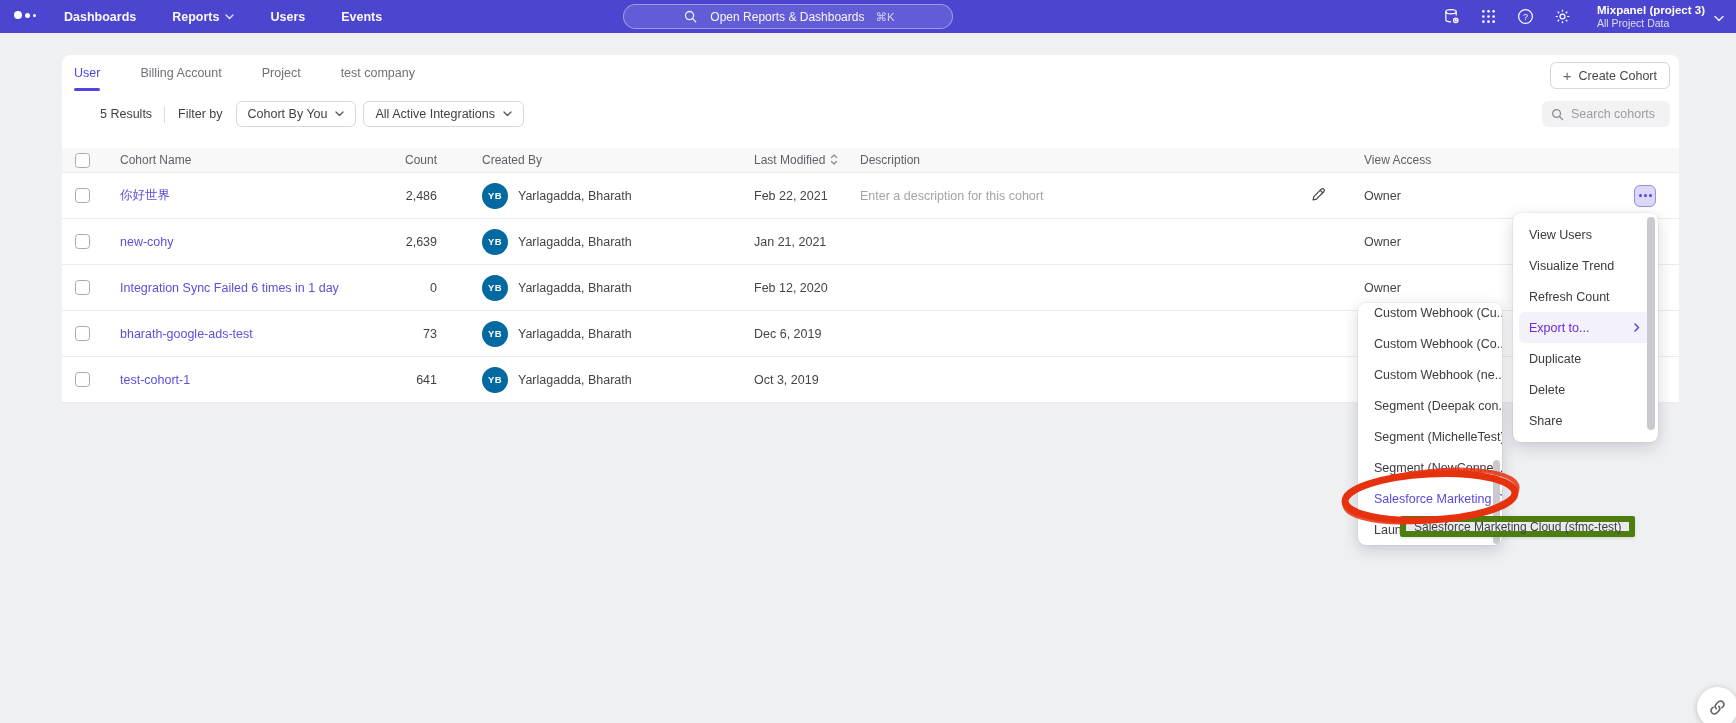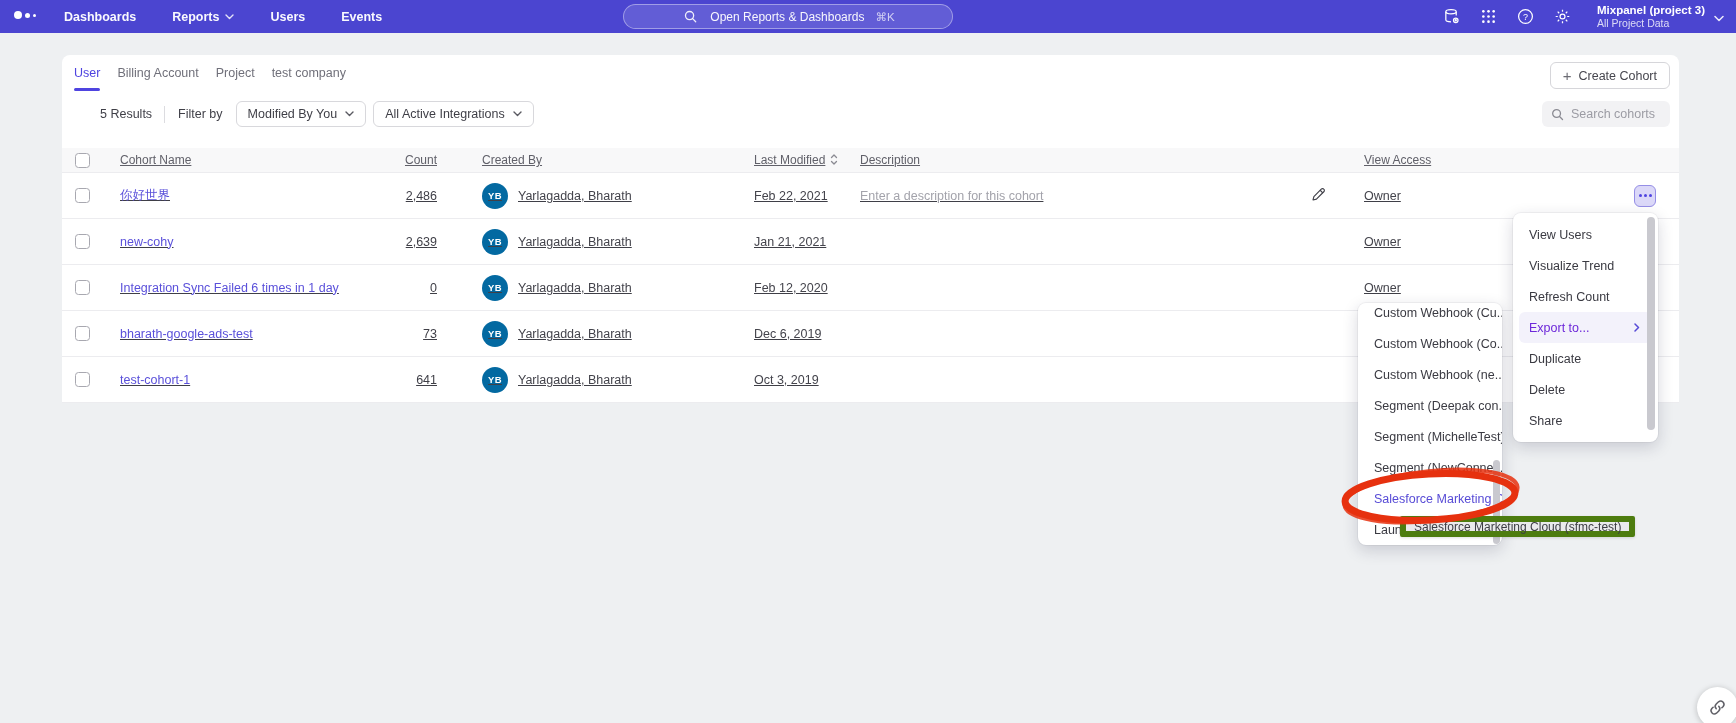--- a/index.html
+++ b/index.html
@@ -65,21 +65,21 @@
   .toolbar .filter-label { margin-right:13px; }
   .pill-btn { height:26px; border:1px solid #d8d8dc; border-radius:6px;
     background:#fff; padding:0 11px; display:flex; align-items:center; gap:8px;
     font-size:12.5px; color:#3f3f47; margin-right:7px; }
   .cohort-search { margin-left:auto; margin-right:9px; width:128px; height:26px;
     background:#f2f2f4; border-radius:6px; display:flex; align-items:center;
     gap:7px; padding:0 9px; font-size:12.5px; color:#9c9ca4; }
 
   
   .grid { display:grid; grid-template-columns:46px 254px 75px 317px 106px 450px 54px 1fr;
-    align-items:center;text-decoration:underline; }
+    align-items:center; }
   .thead { margin-top:11px; height:25px; background:#f8f8f9;
     border-bottom:1px solid #ececef; font-size:12px; color:#606069; }
   .cb { margin-left:13px; width:15px; height:15px; border:1.5px solid #a8a8b0;
     border-radius:3.5px; background:#fff; }
   .col-name { padding-left:12px; }
   .col-count { text-align:right; }
   .col-created { padding-left:45px; }
   .sort-ic { margin-left:5px; vertical-align:-1px; }
   .trow { height:46px; border-bottom:1px solid #ececef; font-size:12.5px;
     color:#3f3f47; position:relative; }
@@ -213,21 +213,21 @@
         <svg width="10" height="7" viewBox="0 0 10 7">
             <polyline points="1,1.5 5,5.5 9,1.5" fill="none" stroke="rgba(255,255,255,.9)" stroke-width="1.5" stroke-linecap="round" stroke-linejoin="round"></polyline>
           </svg>
       </span>
     </div>
   </div>
 </div>
 
 <div class="card">
   <div class="tabs-row">
-    <div style="display:flex;gap:17px;align-items:center;height:36px;">
+    <div style="display:flex;gap:40px;align-items:center;height:36px;">
         <span class="tab active">
           <span>User</span>
         </span>
         <span class="tab">
           <span>Billing Account</span>
         </span>
         <span class="tab">
           <span>Project</span>
         </span>
         <span class="tab">
@@ -238,21 +238,21 @@
       <span class="plus">+</span>
       <span>Create Cohort</span>
     </button>
   </div>
 
   <div class="toolbar">
     <span>5 Results</span>
     <span class="vdiv"></span>
     <span class="filter-label">Filter by</span>
     <button class="pill-btn">
-      <span>Modified By You</span>
+      <span>Cohort By You</span>
       <svg width="9" height="6" viewBox="0 0 9 6">
           <polyline points="1,1 4.5,4.5 8,1" fill="none" stroke="#5a5a62" stroke-width="1.4" stroke-linecap="round" stroke-linejoin="round"></polyline>
         </svg>
     </button>
     <button class="pill-btn">
       <span>All Active Integrations</span>
       <svg width="9" height="6" viewBox="0 0 9 6">
           <polyline points="1,1 4.5,4.5 8,1" fill="none" stroke="#5a5a62" stroke-width="1.4" stroke-linecap="round" stroke-linejoin="round"></polyline>
         </svg>
     </button>

